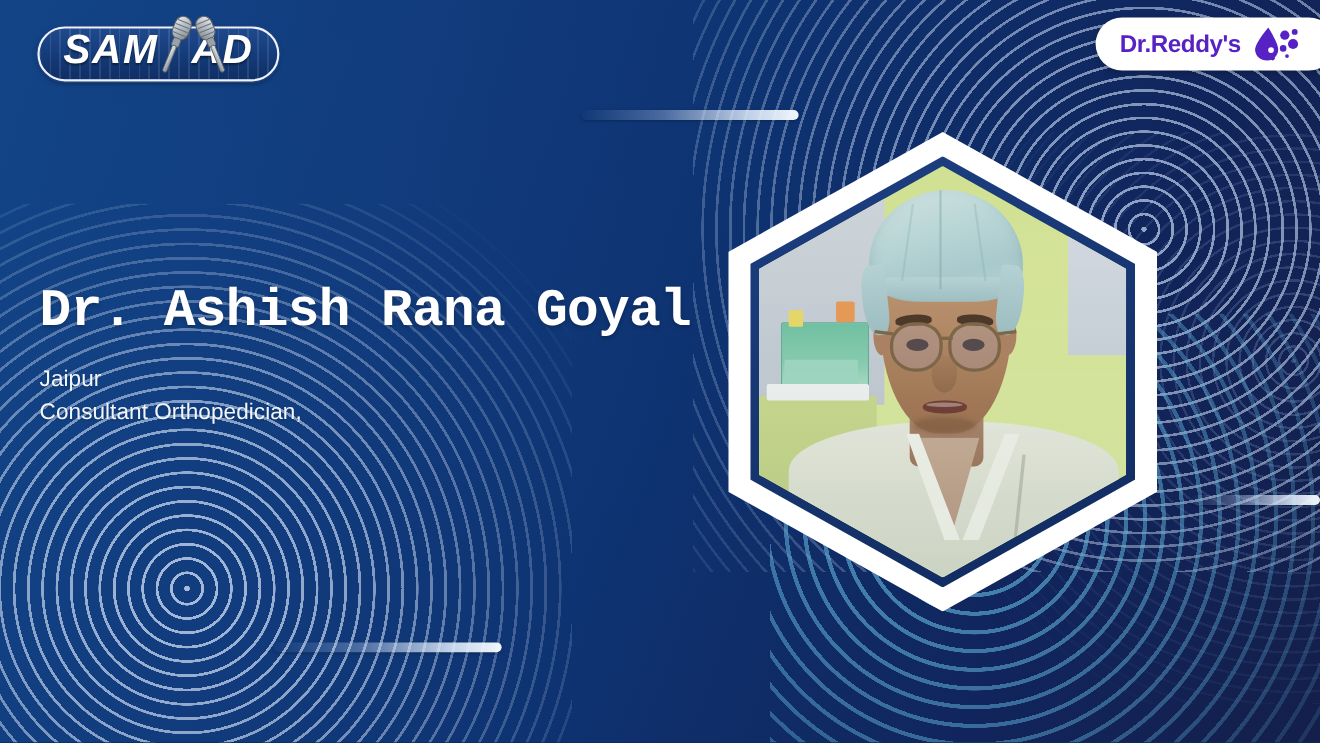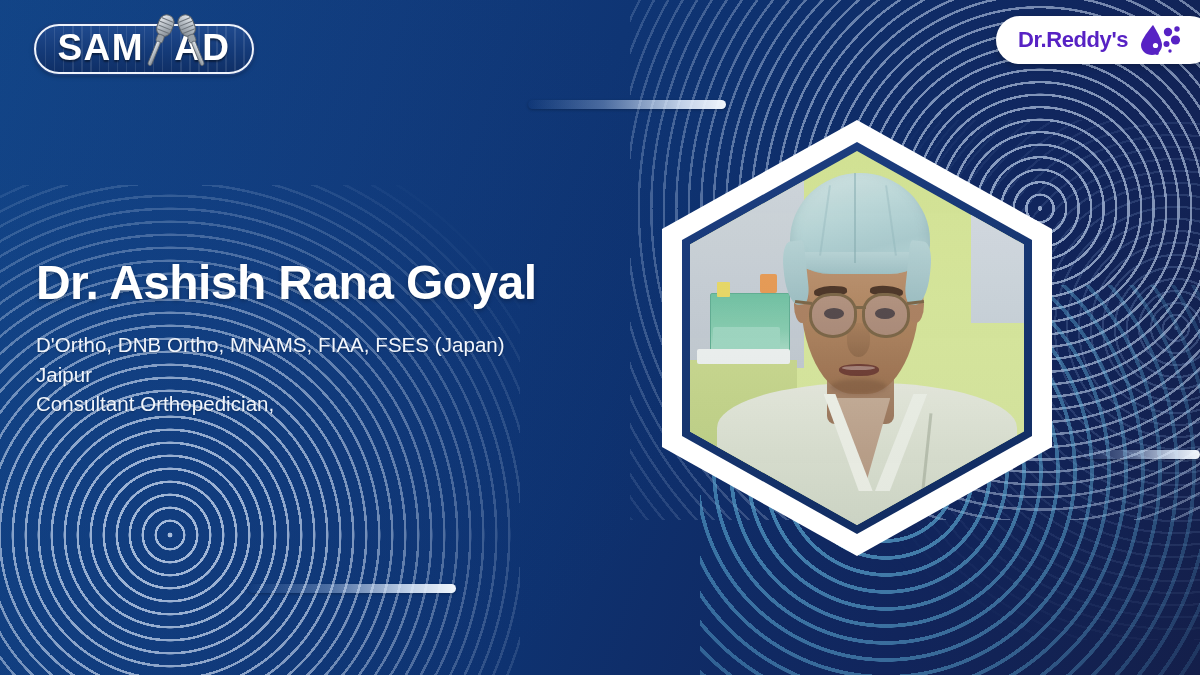--- a/index.html
+++ b/index.html
@@ -100,25 +100,26 @@
       repeating-linear-gradient(90deg,
         rgba(255,255,255,0.10) 0px, rgba(255,255,255,0.10) 1.5px,
         rgba(255,255,255,0) 1.5px, rgba(255,255,255,0) 9px),
       linear-gradient(180deg, #204a8e 0%, #143a78 55%, #0f2f66 100%);
     border:2.5px solid #eef3fb;
     box-shadow:0 0 0 1.5px #1c3f7d, 0 2px 5px rgba(0,0,0,0.35);
   }
   #samvad-wordmark {
     position:absolute; left:0; top:14px;
     width:232px; height:48px;
-    display:flex; align-items:center; justify-content:center;
+    display:flex; justify-content:center;
     font-size:37px; font-weight:bold; letter-spacing:1.5px;
     color:#ffffff;
     text-shadow:0 2px 2px rgba(0,0,0,0.45);
     z-index:3;
+    font-style:italic;
   }
   #samvad-wordmark .gap { display:inline-block; width:30px; }
   #samvad-mics { position:absolute; left:113px; top:0px; width:70px; height:68px; z-index:4; }
 
   
   #drreddys-pill {
     position:absolute; right:-14px; top:16px;
     width:218px; height:48px;
     background:#ffffff;
     border-radius:24px;
@@ -273,20 +274,21 @@
     backdrop-filter:blur(0.4px);
     background:linear-gradient(180deg, rgba(255,255,255,0.05), rgba(0,0,0,0.04)); }
 
   
   #text-block { position:absolute; left:36px; top:258px; width:600px; }
   #doctor-name {
     font-size:48px; font-weight:bold; color:#ffffff;
     letter-spacing:-0.6px; line-height:1.05;
     text-shadow:0 2px 4px rgba(0,0,0,0.25);
     margin-bottom:22px;
+    font-family:Liberation Mono, monospace;
   }
   .credential-line {
     font-size:20.5px; color:#f2f6fc; line-height:1.42;
     letter-spacing:0.05px;
     text-shadow:0 1px 2px rgba(0,0,0,0.25);
   }
 </style>
 </head>
 <body>
 
@@ -405,18 +407,17 @@
         <div class="p" id="mouth-hi"></div>
         <div class="p" id="chin-shadow"></div>
         <div class="p" id="scrub-badge"></div>
         <div id="portrait-blur"></div>
       </div>
     </div>
   </div>
 
   <div id="text-block">
     <div id="doctor-name">Dr. Ashish Rana Goyal</div>
-    <div class="credential-line">D'Ortho, DNB Ortho, MNAMS, FIAA, FSES (Japan)</div>
     <div class="credential-line">Jaipur</div>
     <div class="credential-line">Consultant Orthopedician,</div>
   </div>
 
 </div>
 
 </body></html>

